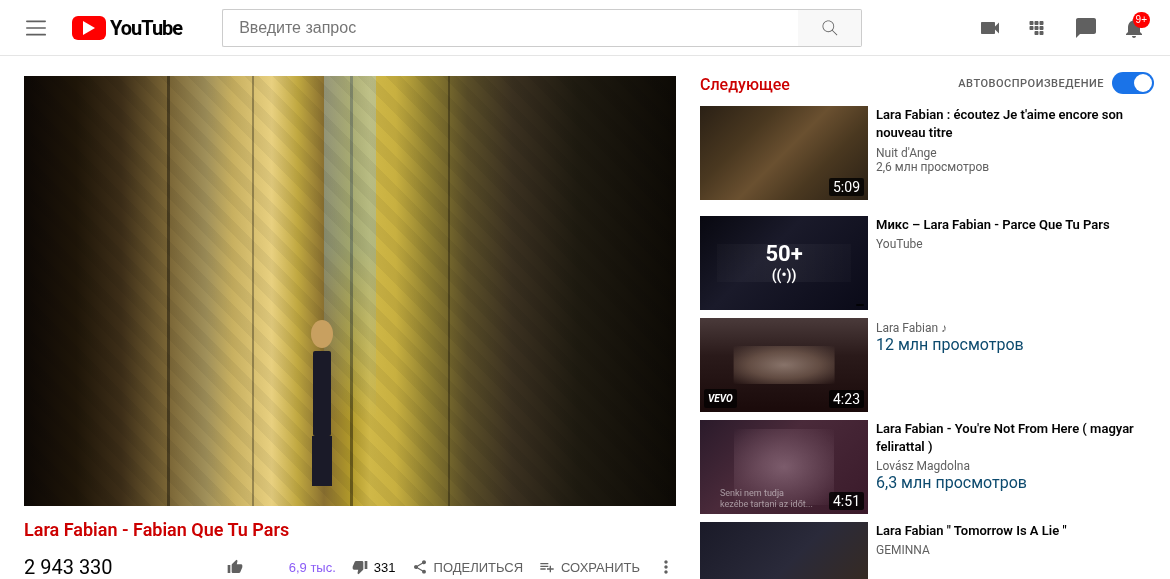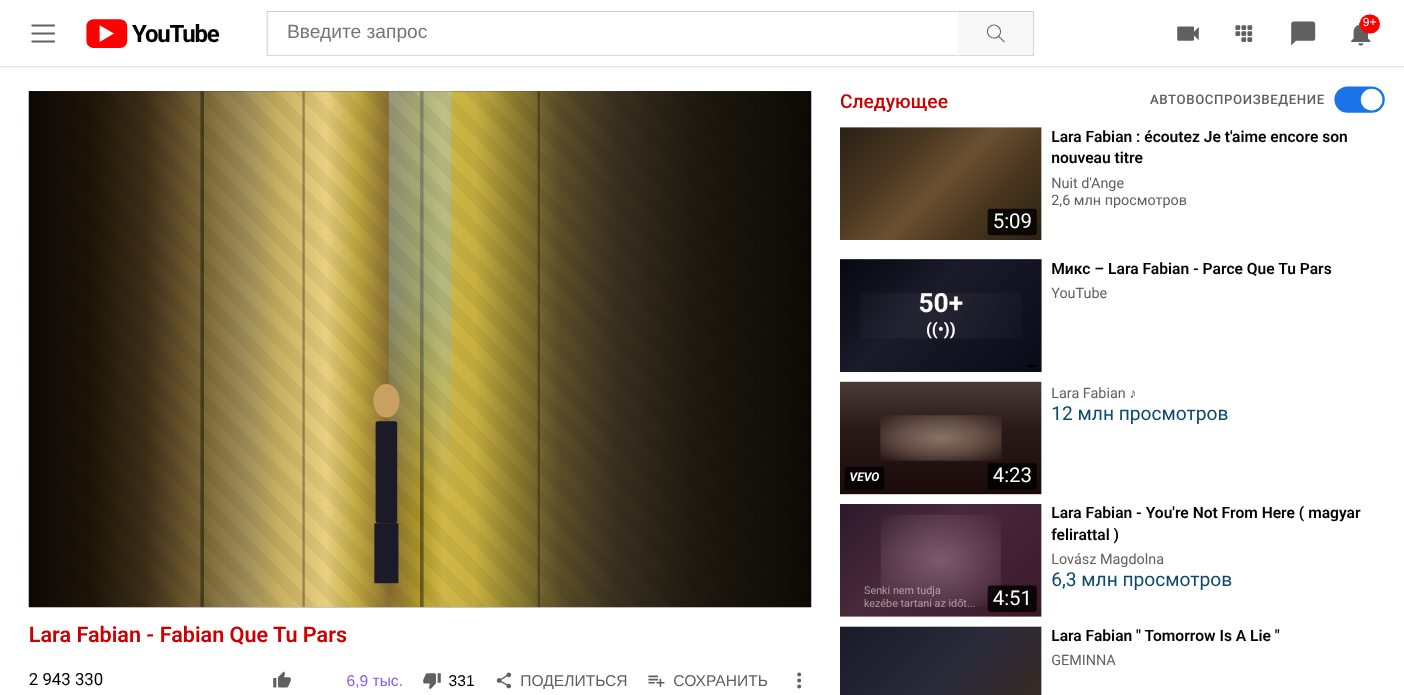--- a/index.html
+++ b/index.html
@@ -104,21 +104,21 @@
       line-height: 1.3;
     }
     .video-stats {
       display: flex;
       align-items: center;
       gap: 12px;
       margin-top: 8px;
       color: #606060;
       font-size: 13px;
     }
-    .view-count { color: #030303; font-size: 14px; }
+    .view-count { color: #030303; font-size: 20px; }
     .stat-actions { display: flex; align-items: center; gap: 16px; margin-left: auto; }
     .stat-btn {
       display: flex; align-items: center; gap: 6px;
       background: none; border: none; cursor: pointer;
       color: #606060; font-size: 13px; font-weight: 500;
       padding: 8px 0;
     }
     .like-count { color: #8b5cf6; font-weight: 400; margin-left: 40px; }
     .dislike-count { color: #030303; font-weight: 500; }
 
@@ -175,21 +175,21 @@
       height: 94px;
       background: #ccc;
       position: relative;
       overflow: hidden;
     }
     .thumb-duration {
       position: absolute;
       bottom: 4px; right: 4px;
       background: rgba(0,0,0,0.8);
       color: #fff;
-      font-size: 17px;
+      font-size: 14px;
       padding: 1px 4px;
       border-radius: 2px;
     }
     .featured-info { flex: 1; }
     .featured-title {
       font-size: 13px;
       font-weight: 600;
       line-height: 1.4;
       color: #030303;
       margin-bottom: 4px;

